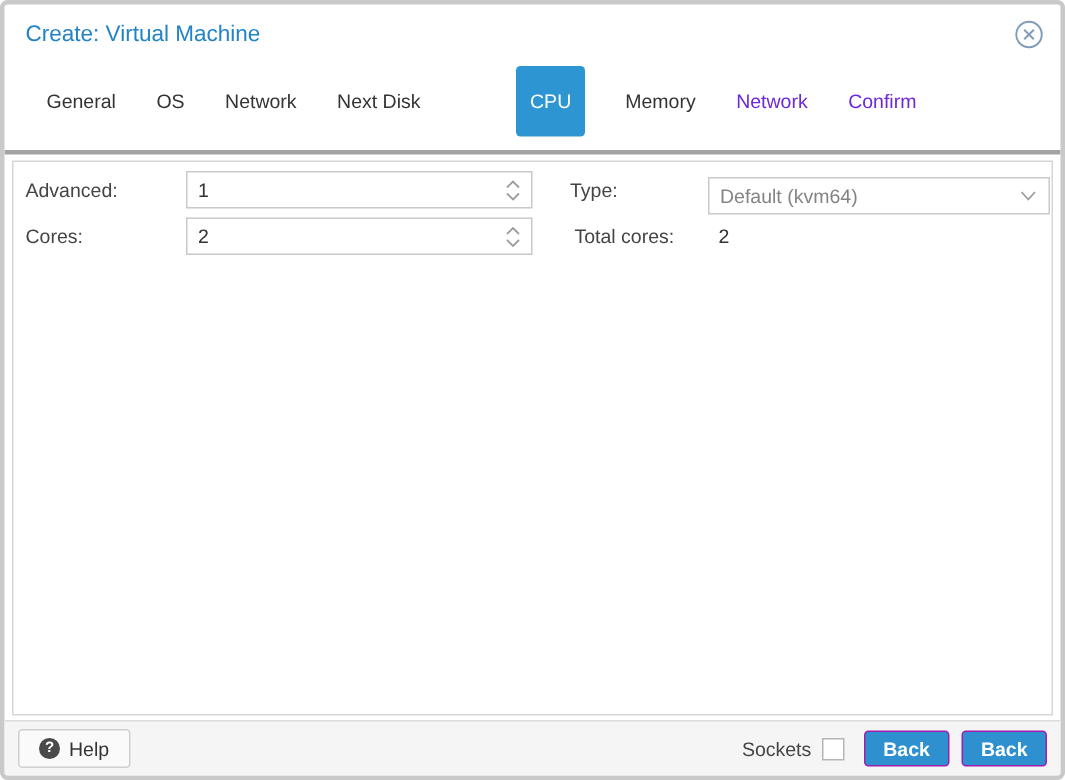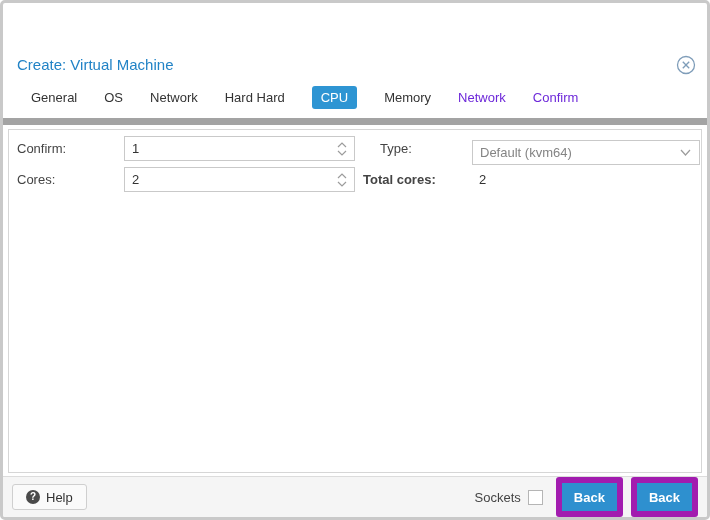--- a/index.html
+++ b/index.html
@@ -15,21 +15,20 @@
     overflow: hidden;
     display: flex;
     flex-direction: column;
   }
 
   
   .header {
     position: relative;
     padding: 11px 14px 4px 14px;
     flex: 0 0 auto;
-    margin-top: 42px;
   }
   .title {
     font-size: 15px;
     color: #2283c6;
   }
   .close-btn {
     position: absolute;
     top: 10px; right: 11px;
     width: 20px; height: 20px;
     cursor: pointer;
@@ -38,35 +37,36 @@
     padding: 0;
     line-height: 0;
   }
 
   
   .tabbar {
     display: flex;
     align-items: center;
     gap: 27px;
     padding: 8px 0 9px 28px;
-    border-bottom: 7px solid #a3a3a3;
+    border-bottom: 3px solid #a3a3a3;
     flex: 0 0 auto;
   }
   .tab {
     font-size: 13px;
     color: #333;
     padding: 4px 0;
     cursor: pointer;
     white-space: nowrap;
   }
   .tab.active {
     background: #2e95d3;
     color: #fff;
-    padding: 4px 9px;
+    padding: 16px 9px;
     border-radius: 3px;
+    margin-left: 37px;
   }
   .tab.disabled {
     color: #6d28d9;
     cursor: default;
   }
 
   
   .panel {
     position: relative;
     flex: 1 1 auto;
@@ -154,25 +154,25 @@
   }
   .advanced-label { font-size: 13px; color: #444; margin-right: 7px; }
   .advanced-checkbox {
     width: 15px; height: 15px;
     border: 1px solid #b5b5b5;
     background: #fff;
     margin-right: 13px;
     cursor: pointer;
   }
   .btn-primary {
-    height: 40px;
+    height: 24px;
     min-width: 57px;
     padding: 0 12px;
     background: #2e90cf;
-    border: 6px solid #a21caf;
+    border: 1px solid #a21caf;
     border-radius: 3px;
     color: #fff;
     font-size: 13px;
     font-weight: bold;
     cursor: pointer;
     font-family: inherit;
   }
   .btn-back { margin-right: 8px; }
 </style>
 </head>
@@ -188,30 +188,30 @@
         <line x1="6.8" y1="6.8" x2="13.2" y2="13.2" stroke="#7f9db9" stroke-width="1.3"></line>
         <line x1="13.2" y1="6.8" x2="6.8" y2="13.2" stroke="#7f9db9" stroke-width="1.3"></line>
       </svg>
     </button>
   </div>
 
   <div class="tabbar">
     <span class="tab">General</span>
     <span class="tab">OS</span>
     <span class="tab">Network</span>
-    <span class="tab">Hard Hard</span>
+    <span class="tab">Next Disk</span>
     <span class="tab active">CPU</span>
     <span class="tab">Memory</span>
     <span class="tab disabled">Network</span>
     <span class="tab disabled">Confirm</span>
   </div>
 
   <div class="panel">
 
-    <span class="field-label" style="left:8px; top:6px;">Confirm:</span>
+    <span class="field-label" style="left:8px; top:6px;">Advanced:</span>
     <div class="field" style="left:115px; top:6px; width:231px;">
       <span class="value">1</span>
       <span class="spin-tools">
         <svg width="10" height="6" viewBox="0 0 10 6">
             <polyline points="1,5 5,1 9,5" fill="none" stroke="#9c9c9c" stroke-width="1.2"></polyline>
           </svg>
         <svg width="10" height="6" viewBox="0 0 10 6">
             <polyline points="1,1 5,5 9,1" fill="none" stroke="#9c9c9c" stroke-width="1.2"></polyline>
           </svg>
       </span>
@@ -233,21 +233,21 @@
     <span class="field-label" style="left:371px; top:6px;">Type:</span>
     <div class="field dropdown" style="left:463px; top:10px; width:228px;">
       <span class="value">Default (kvm64)</span>
       <span class="drop-tool">
         <svg width="11" height="7" viewBox="0 0 11 7">
             <polyline points="1,1 5.5,6 10,1" fill="none" stroke="#9c9c9c" stroke-width="1.2"></polyline>
           </svg>
       </span>
     </div>
 
-    <span class="field-label" style="left:354px; top:37px;font-weight:bold;">Total cores:</span>
+    <span class="field-label" style="left:374px; top:37px;">Total cores:</span>
     <span class="static-value" style="left:470px; top:37px;">2</span>
 
   </div>
 
   <div class="footer">
     <button class="help-btn">
       <span class="help-glyph">?</span>
       <span>Help</span>
     </button>
     <div class="footer-right">

